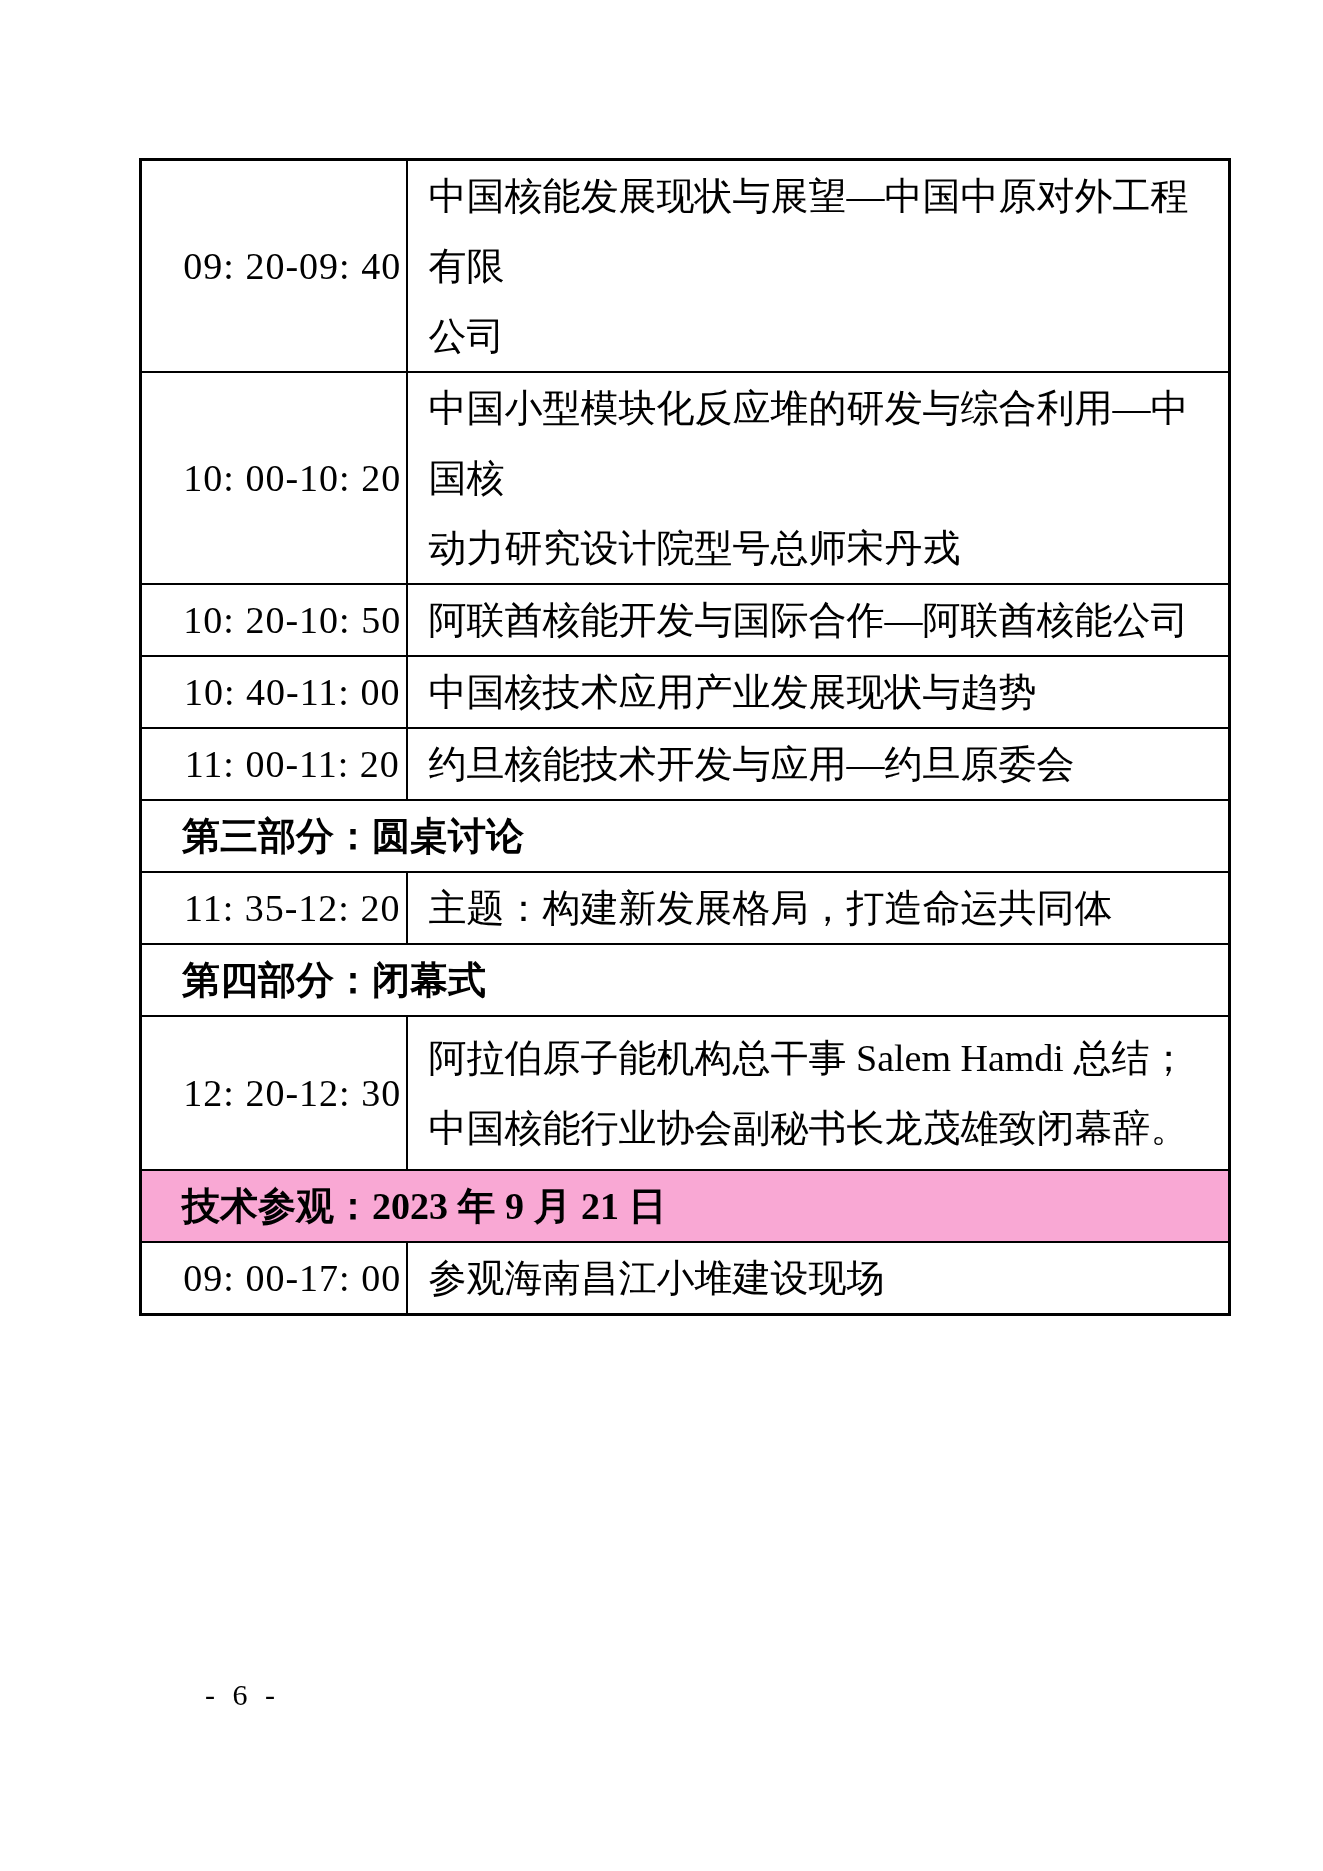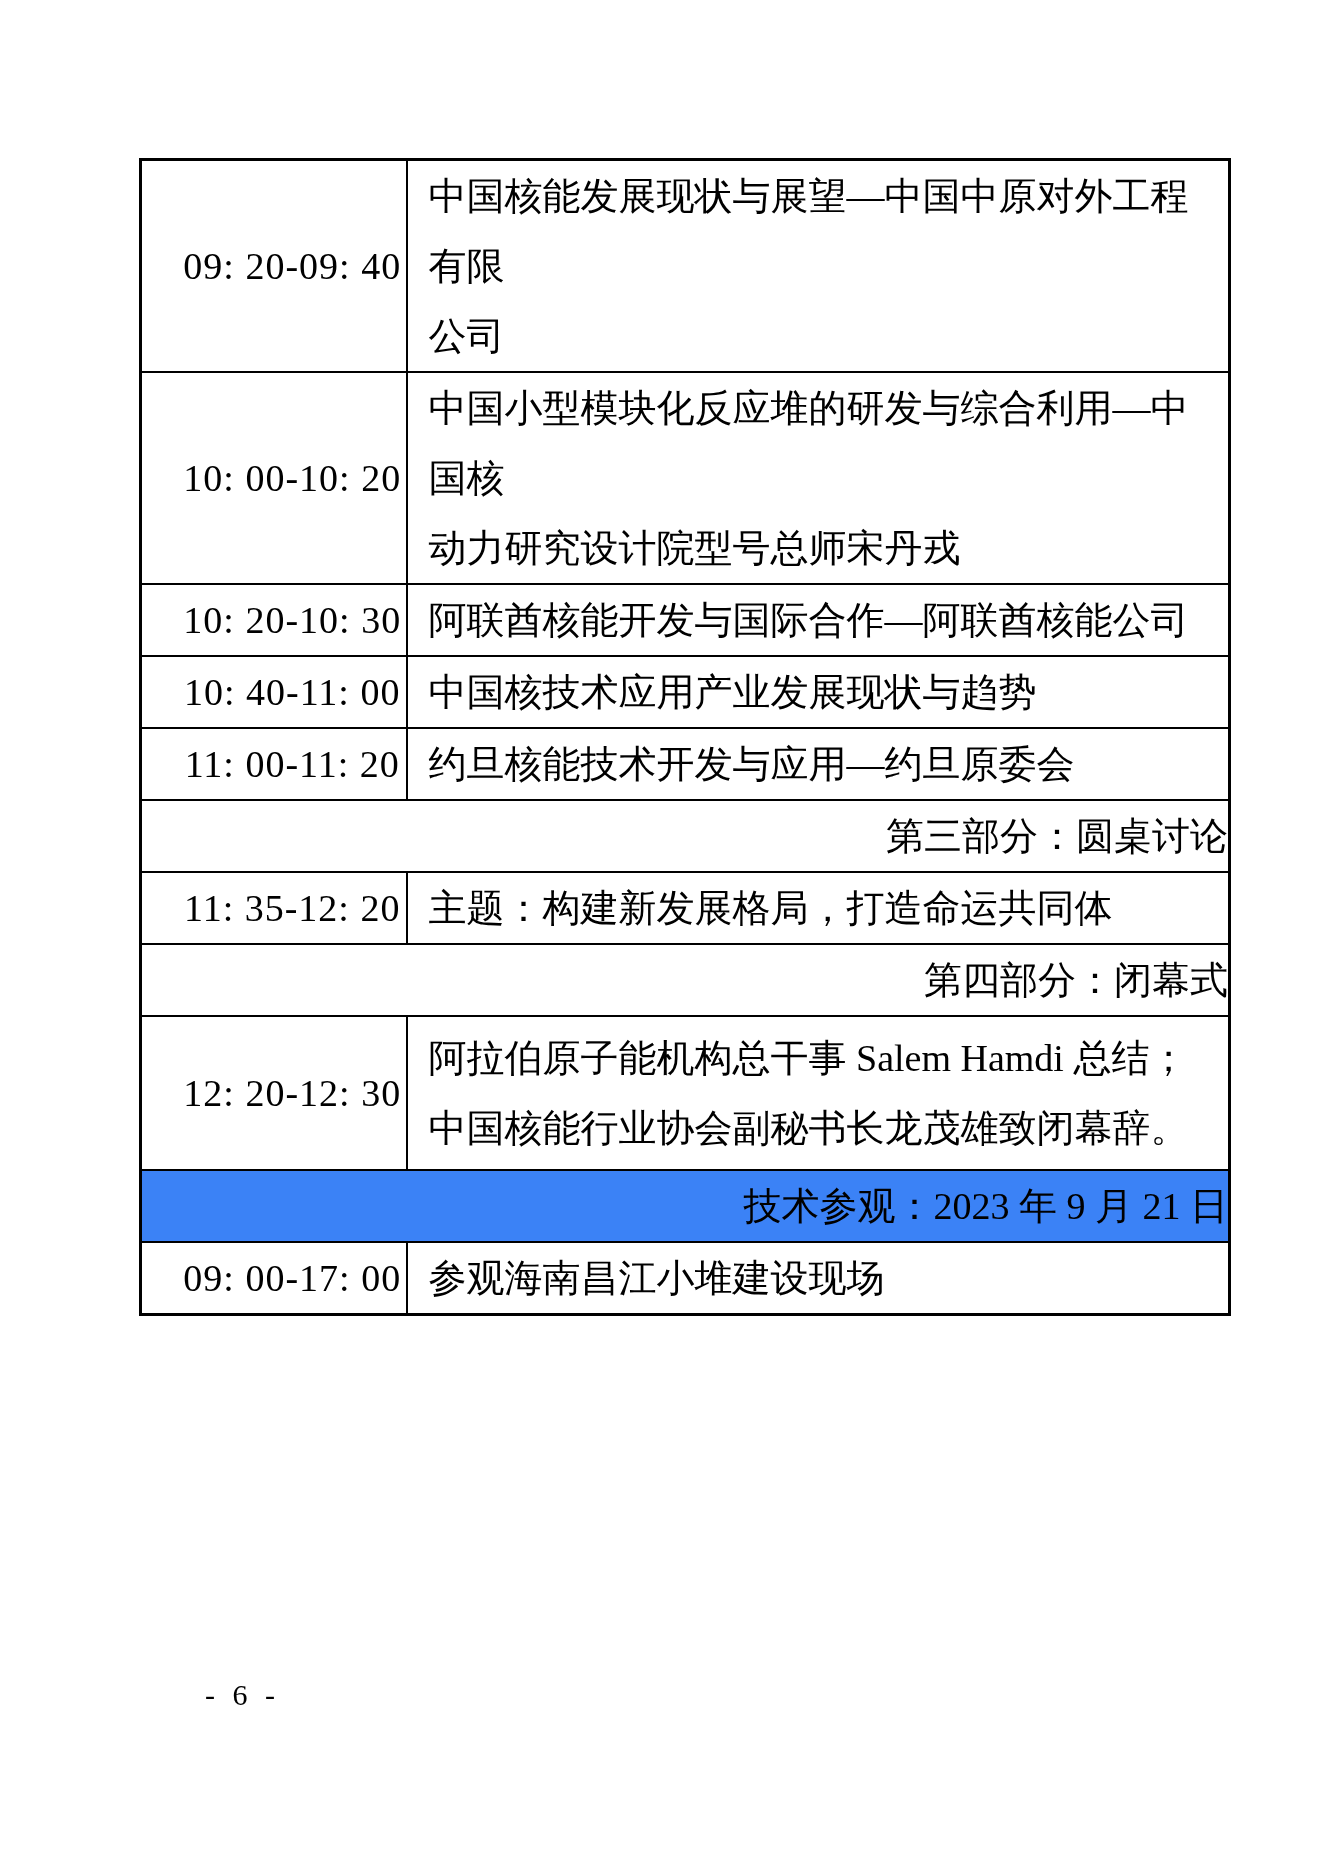--- a/index.html
+++ b/index.html
@@ -43,25 +43,26 @@
     letter-spacing: 1px;
     padding-left: 37px;
   }
   td.topic {
     text-align: left;
     padding-left: 21px;
     padding-right: 8px;
     white-space: pre-line;
   }
   td.section {
-    text-align: right;
-    font-weight: normal;
+    text-align: left;
+    font-weight: bold;
+    padding-left: 40px;
   }
   td.section-grey {
-    background: #3b82f6;
+    background: #f9a8d4;
     margin-left: 16px;
   }
   .page-number {
     position: absolute;
     left: 175px;
     top: 1678px;
     width: 130px;
     text-align: center;
     font-size: 30px;
     word-spacing: 10px;
@@ -82,21 +83,21 @@
         <td class="time">09: 20-09: 40</td>
         <td class="topic">中国核能发展现状与展望—中国中原对外工程有限
 公司</td>
       </tr>
       <tr style="height:140px">
         <td class="time">10: 00-10: 20</td>
         <td class="topic">中国小型模块化反应堆的研发与综合利用—中国核
 动力研究设计院型号总师宋丹戎</td>
       </tr>
       <tr style="height:68px">
-        <td class="time">10: 20-10: 30</td>
+        <td class="time">10: 20-10: 50</td>
         <td class="topic">阿联酋核能开发与国际合作—阿联酋核能公司</td>
       </tr>
       <tr style="height:64px">
         <td class="time">10: 40-11: 00</td>
         <td class="topic">中国核技术应用产业发展现状与趋势</td>
       </tr>
       <tr style="height:68px">
         <td class="time">11: 00-11: 20</td>
         <td class="topic">约旦核能技术开发与应用—约旦原委会</td>
       </tr>

